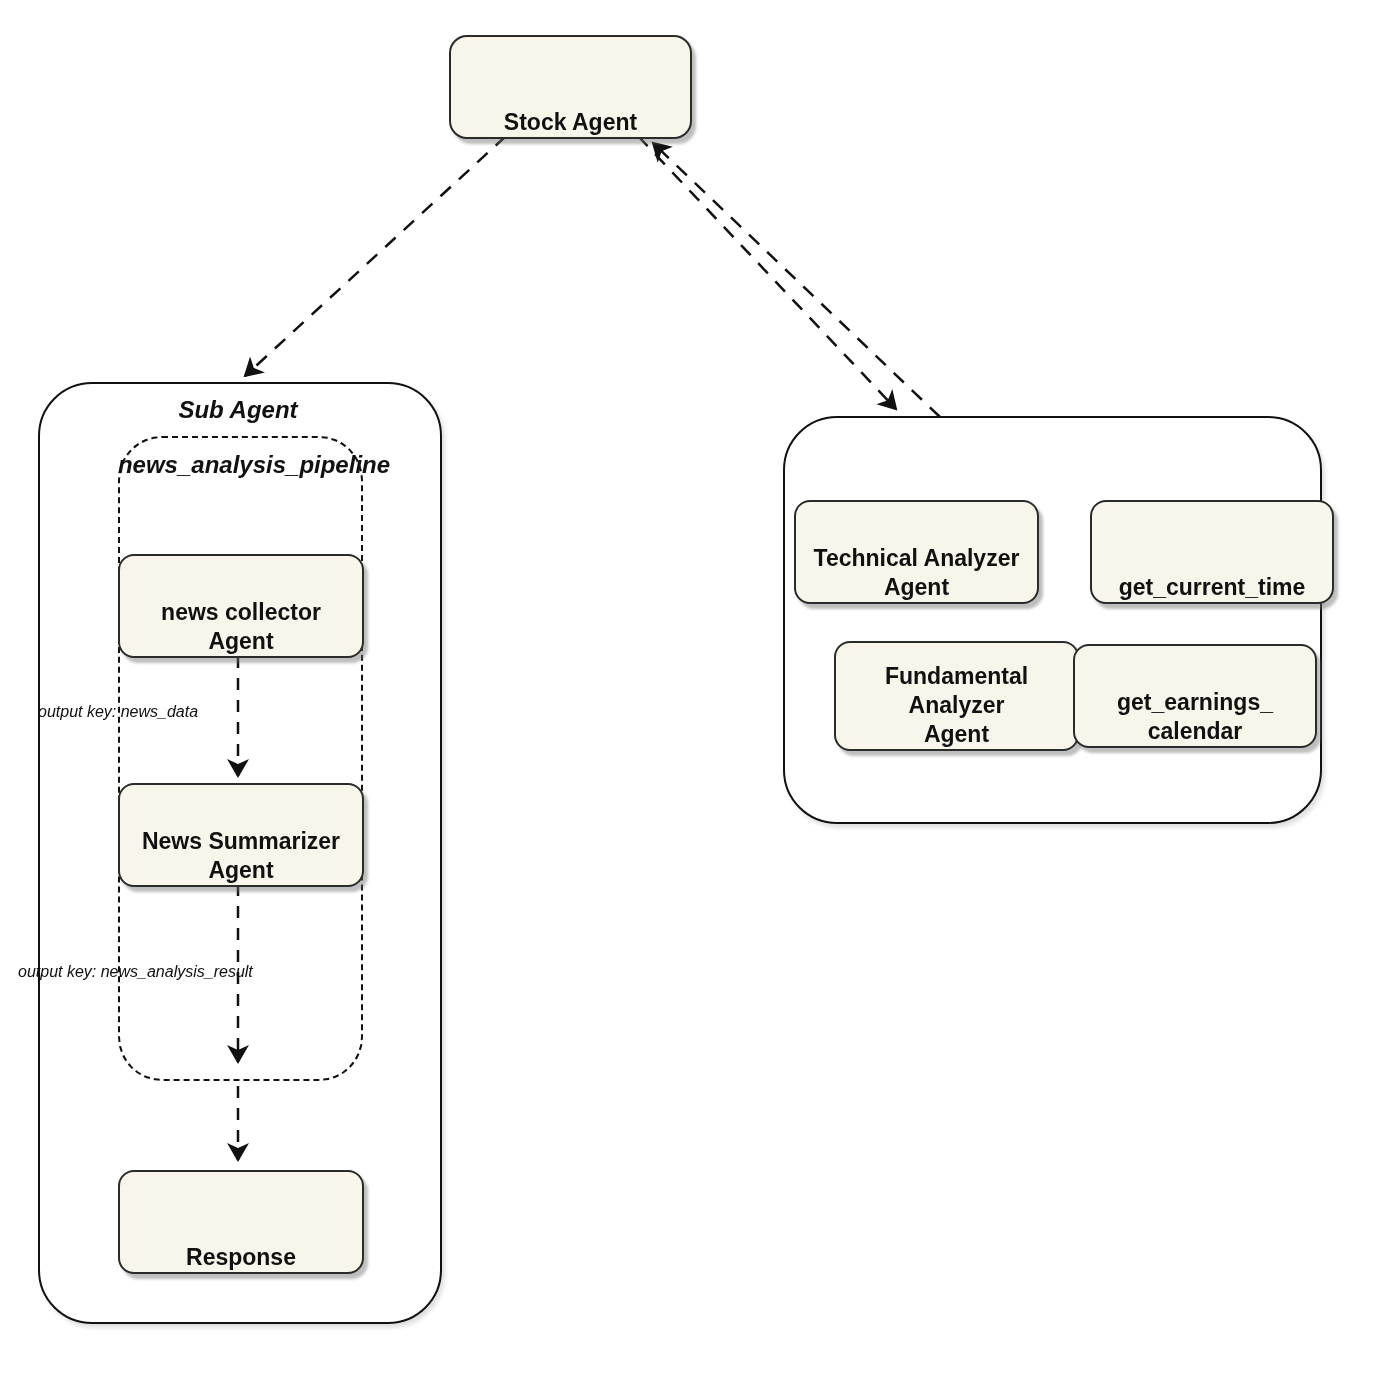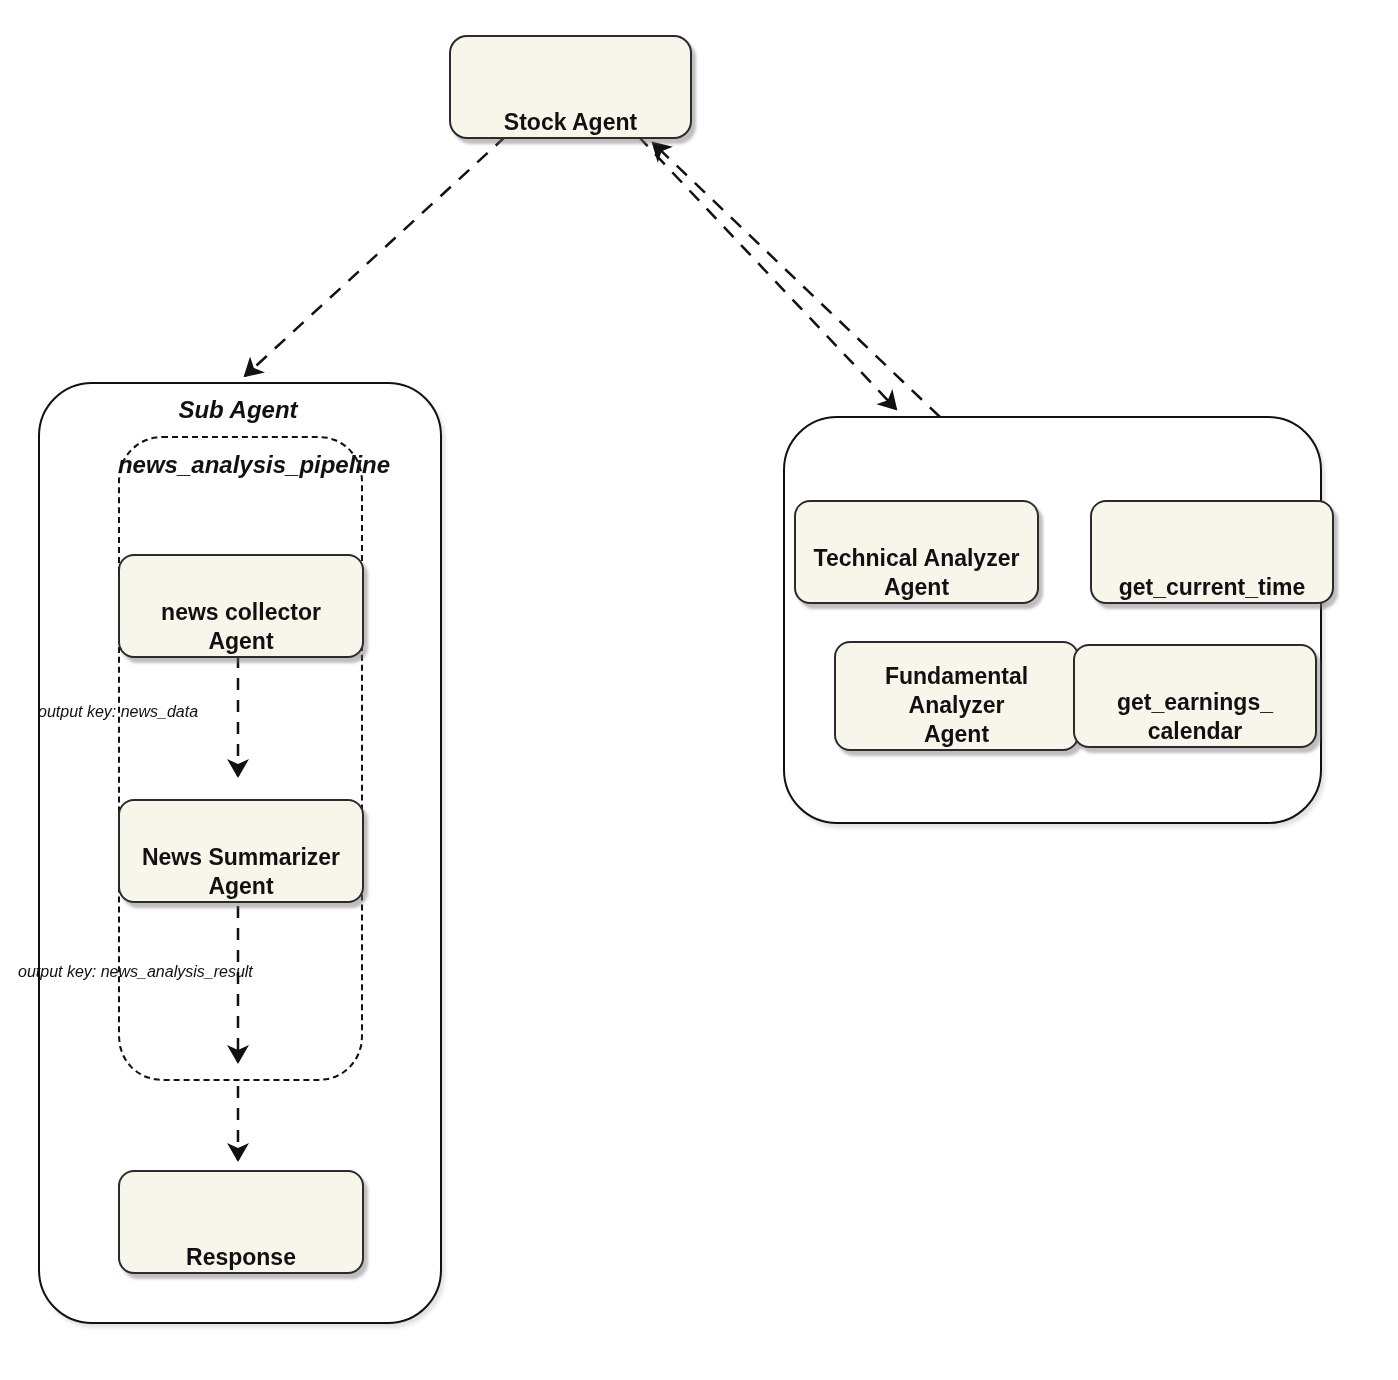--- a/index.html
+++ b/index.html
@@ -71,21 +71,21 @@
     text-align: center;
   }
   .node span {
     font-weight: 700;
     font-size: 23px;
     line-height: 29px;
     white-space: pre-line;
   }
   .stock      { left: 449px;  top: 35px;   width: 239px; height: 100px; border-radius: 18px; }
   .collector  { left: 118px;  top: 554px;  width: 242px; height: 100px; }
-  .summarizer { left: 118px;  top: 799px;  width: 242px; height: 100px; }
+  .summarizer { left: 118px;  top: 783px;  width: 242px; height: 100px; }
   .response   { left: 118px;  top: 1170px; width: 242px; height: 100px; }
   .t1 { left: 794px;  top: 500px; width: 241px; height: 100px; }
   .t2 { left: 1073px; top: 500px; width: 240px; height: 100px; margin-left: 17px; }
   .t3 { left: 794px;  top: 641px; width: 241px; height: 106px; margin-left: 40px; }
   .t4 { left: 1073px; top: 644px; width: 240px; height: 100px; }
 
   
   .edge-label {
     font-weight: 400;
     font-size: 16px;

